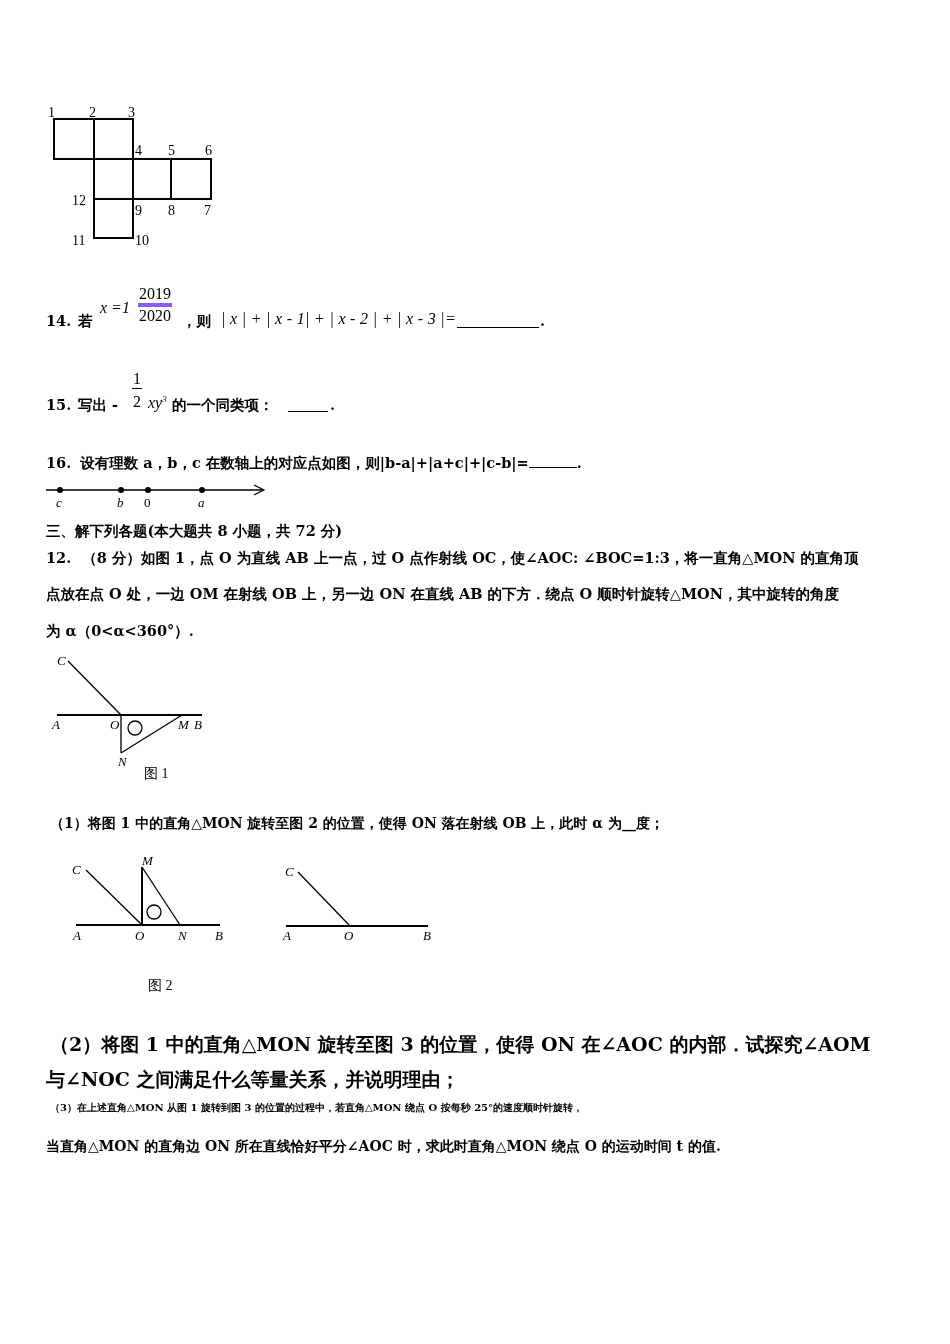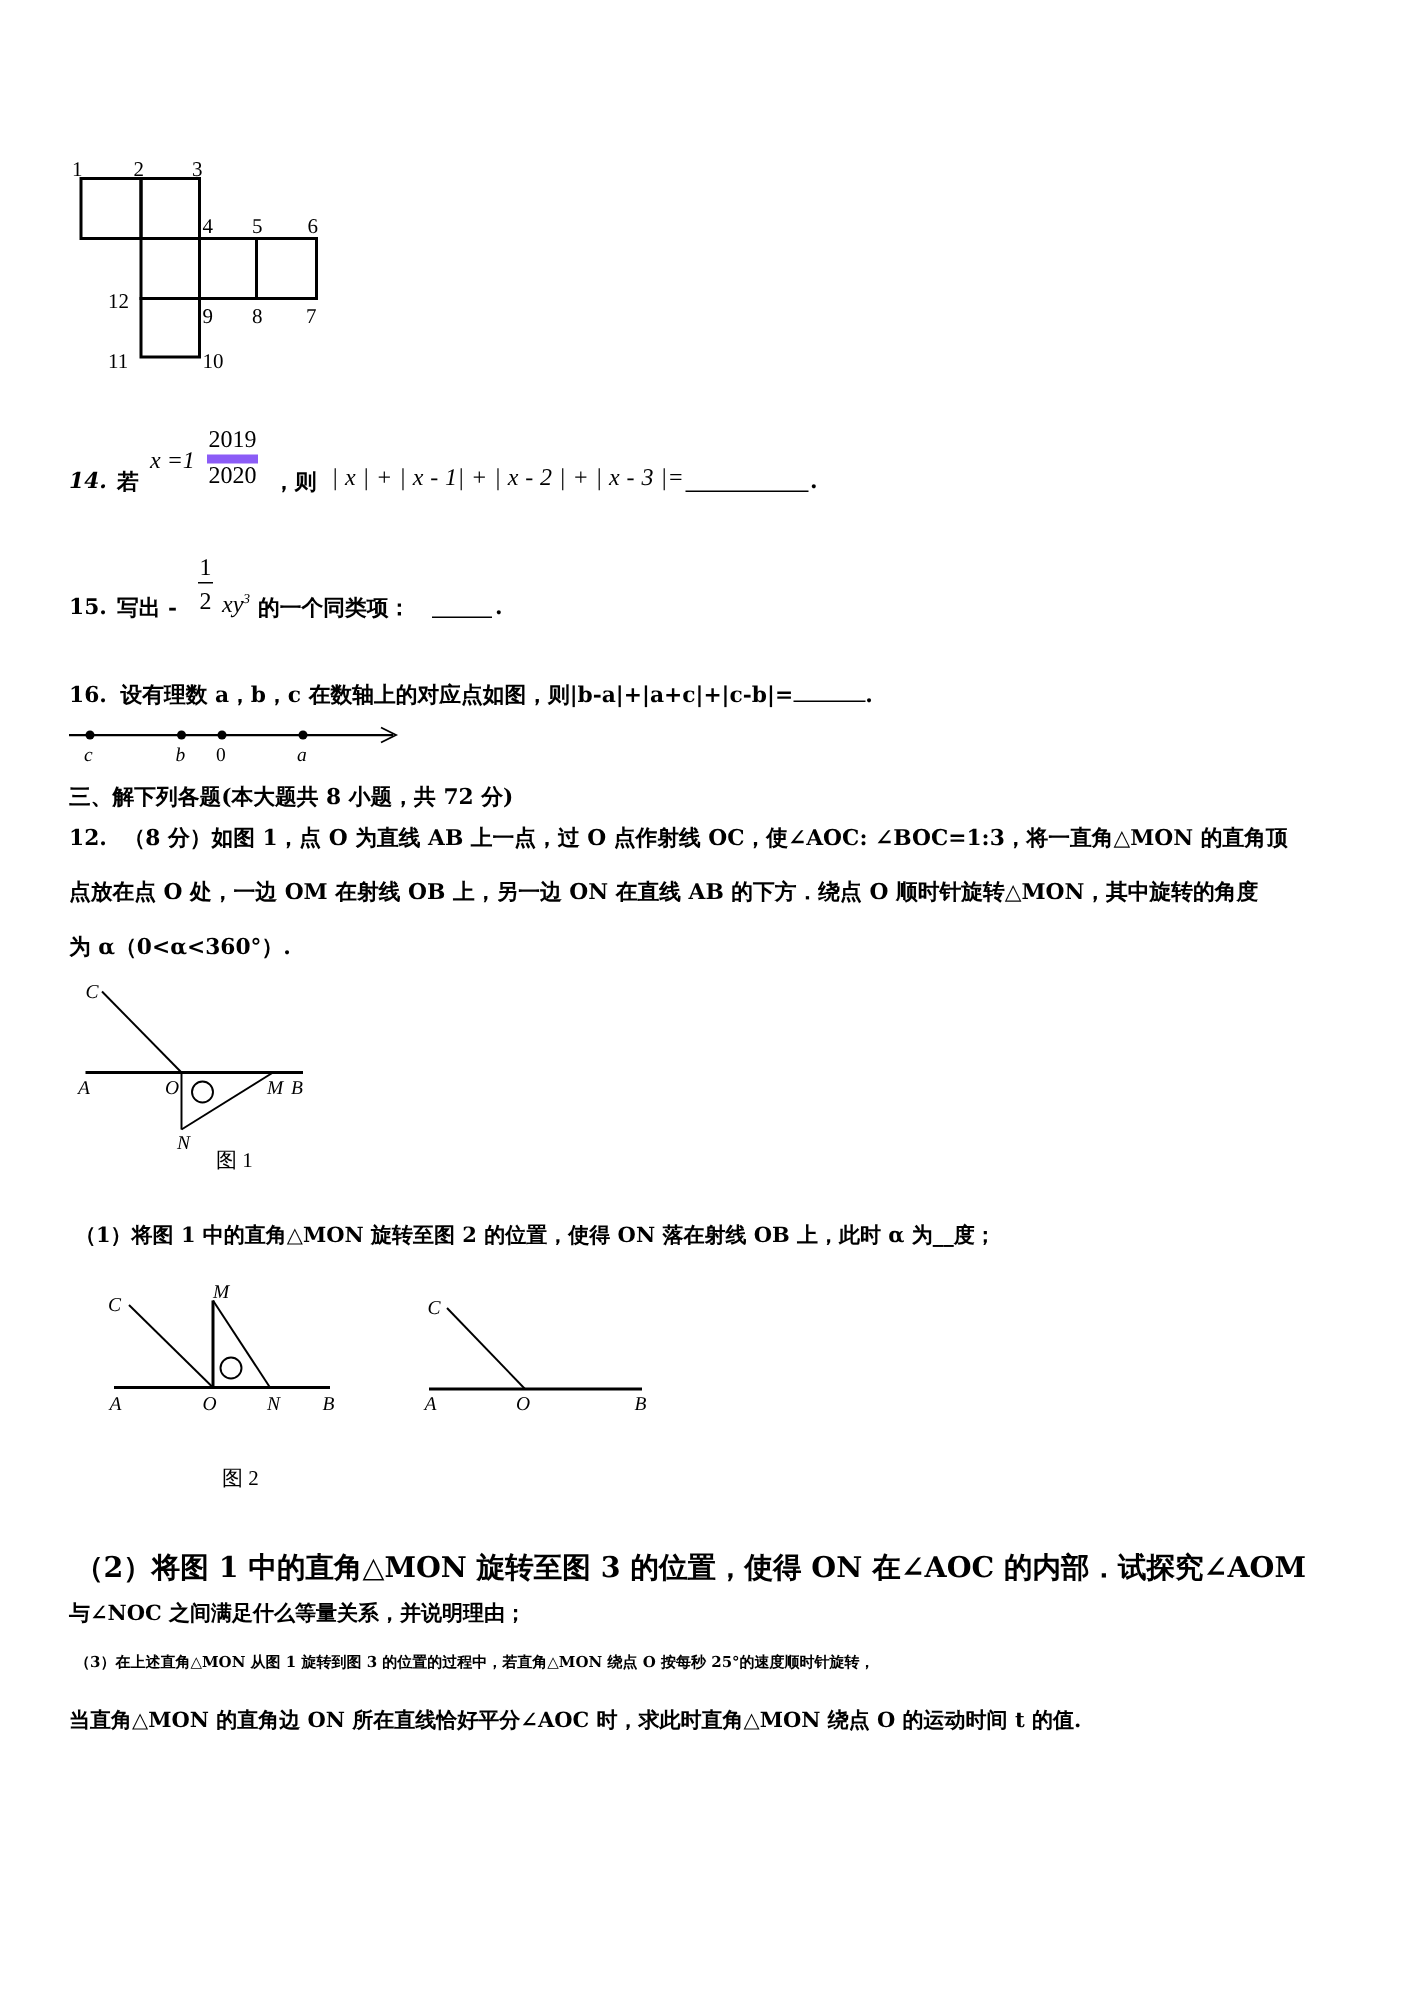--- a/index.html
+++ b/index.html
@@ -3,21 +3,21 @@
 <meta charset="utf-8">
 <style>
   html, body { margin: 0; padding: 0; background: #ffffff; }
   body { width: 950px; height: 1344px; position: relative; overflow: hidden;
          font-family: "DejaVu Serif", "Liberation Serif", serif; color: #000; }
   .abs { position: absolute; }
   .q { font-size: 14.5px; font-weight: bold; white-space: nowrap; }
   .math { font-family: "Liberation Serif", serif; font-weight: normal; font-size: 16px; }
   .it { font-style: italic; }
   .frac { display: inline-block; text-align: center; vertical-align: middle; font-family: "Liberation Serif", serif; font-weight: normal; font-size: 16px; line-height: 18px; }
-  .frac .num { display: block; border-bottom: 6px solid #8b5cf6; padding: 0 1px; }
+  .frac .num { display: block; border-bottom: 4px solid #8b5cf6; padding: 0 1px; }
   .frac .den { display: block; }
   .blank { display: inline-block; border-bottom: 1.5px solid #000; height: 14px; vertical-align: baseline; }
   svg text { font-family: "Liberation Serif", serif; }
 </style>
 </head>
 <body>
 
 <div class="abs" style="left:40px; top:95px; width:200px; height:160px;">
   <svg width="200" height="160">
     <g stroke="#000" stroke-width="2" fill="none">
@@ -39,21 +39,21 @@
       <text x="128" y="120">8</text>
       <text x="95" y="120">9</text>
       <text x="95" y="150">10</text>
       <text x="32" y="150">11</text>
       <text x="32" y="110">12</text>
     </g>
   </svg>
 </div>
 
 <div class="abs q" style="left:46px; top:283px; height:50px;">
-  <span style="position:absolute; left:0; top:29px;font-style:italic;">14.</span>
+  <span style="position:absolute; left:0; top:29px;">14.</span>
   <span style="position:absolute; left:32px; top:29px;">若</span>
   <span class="math it" style="position:absolute; left:54px; top:16px;">x =1</span>
   <span class="frac" style="position:absolute; left:92px; top:2px;">
     <span class="num">2019</span>
     <span class="den">2020</span>
   </span>
   <span style="position:absolute; left:136px; top:29px;">，则</span>
   <span class="math" style="position:absolute; left:175px; top:27px; font-style:italic; letter-spacing:0.3px;">| x | + | x - 1| + | x - 2 | + | x - 3 |=</span>
   <span class="blank" style="position:absolute; left:411px; top:30px; width:82px;"></span>
   <span style="position:absolute; left:494px; top:29px;">.</span>
@@ -154,16 +154,16 @@
     <g font-size="13" font-style="italic">
       <text x="15" y="21">C</text>
       <text x="13" y="85">A</text>
       <text x="74" y="85">O</text>
       <text x="153" y="85">B</text>
     </g>
   </svg>
 </div>
 
 <div class="abs q" style="left:50px; top:1032px; font-size:19px;">（2）将图 1 中的直角△MON 旋转至图 3 的位置，使得 ON 在∠AOC 的内部．试探究∠AOM</div>
-<div class="abs q" style="left:46px; top:1067px; font-size:14px;">与∠NOC 之间满足什么等量关系，并说明理由；</div>
+<div class="abs q" style="left:46px; top:1067px; font-size:19px;">与∠NOC 之间满足什么等量关系，并说明理由；</div>
 
 <div class="abs q" style="left:50px; top:1101px; font-size:10px;">（3）在上述直角△MON 从图 1 旋转到图 3 的位置的过程中，若直角△MON 绕点 O 按每秒 25°的速度顺时针旋转，</div>
 <div class="abs q" style="left:46px; top:1138px; font-size:14px;text-align:center;">当直角△MON 的直角边 ON 所在直线恰好平分∠AOC 时，求此时直角△MON 绕点 O 的运动时间 t 的值.</div>
 
 </body></html>

